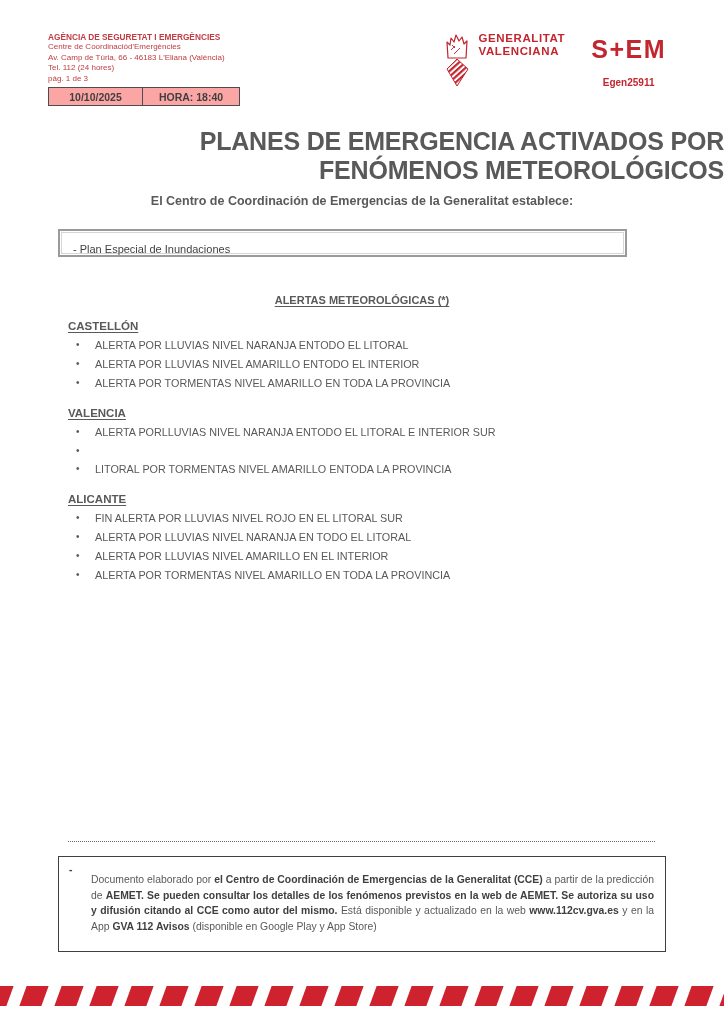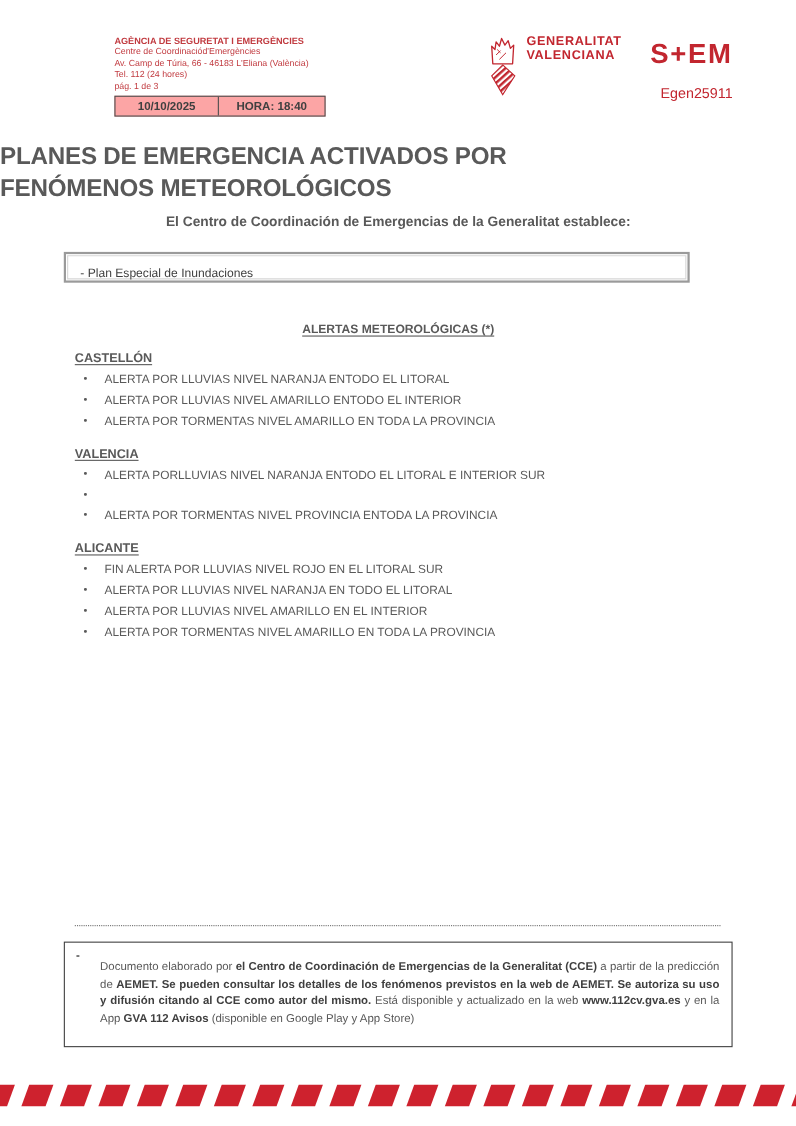--- a/index.html
+++ b/index.html
@@ -11,41 +11,41 @@
     --border-gray:#9a9a9a;
   }
   *{box-sizing:border-box;}
   html,body{margin:0;padding:0;background:#e8e8e8;}
   .page{
     width:724px;height:1024px;position:relative;background:#ffffff;
     font-family:"Liberation Sans", sans-serif;overflow:hidden;margin:0 auto;
   }
 
   
-  .header{display:flex;justify-content:space-between;padding:32px 58px 0 104px;gap:16px;}
+  .header{display:flex;justify-content:space-between;padding:32px 58px 0 48px;gap:16px;}
   .hdr-left{color:var(--red);font-size:8px;line-height:10.4px;}
   .hdr-left .agency{font-weight:bold;font-size:8.3px;}
   .datetime-table{display:flex;margin-top:3px;border:1.5px solid #4d4d4d;width:192px;
     color:#404040;font-weight:bold;font-size:10.5px;background:#fca5a5;}
   .datetime-table .cell{padding:4px 0 3px 0;text-align:center;}
   .datetime-table .cell.date{width:94px;border-right:1.5px solid #4d4d4d;}
   .datetime-table .cell.time{width:96px;}
 
   .hdr-right{display:flex;align-items:flex-start;}
   .gv-logo{display:flex;align-items:flex-start;gap:6px;}
   .gv-text{color:var(--logo-red);font-weight:bold;font-size:11.5px;
     letter-spacing:.6px;line-height:12.5px;}
   .sem{margin-left:26px;text-align:center;}
   .sem-text{color:var(--logo-red);font-weight:800;font-size:25px;letter-spacing:1.5px;
     margin-top:4px;line-height:26px;}
-  .sem-ref{color:var(--logo-red);font-size:13px;margin-top:15px;text-align:right;}
-
-  
-  .title{margin-top:21px;text-align:left;color:var(--gray);font-weight:bold;
-    font-size:22px;line-height:29px;letter-spacing:-.2px;}
+  .sem-ref{color:var(--logo-red);font-size:10px;margin-top:15px;text-align:center;font-weight:bold;}
+
+  
+  .title{margin-top:21px;text-align:right;color:var(--gray);font-weight:bold;
+    font-size:25px;line-height:29px;letter-spacing:-.2px;}
   .subtitle{margin-top:9px;text-align:center;color:var(--gray);font-weight:bold;font-size:12.5px;}
 
   
   .plan-box{margin:21px 97px 0 58px;border:2px solid var(--border-gray);
     box-shadow:inset 0 0 0 1px #ffffff, inset 0 0 0 2px #d6d6d6;
     height:28px;display:flex;align-items:flex-end;padding-left:13px;
     color:var(--dark);font-size:11px;}
 
   
   .alerts-heading{margin-top:37px;text-align:center;color:var(--gray);font-weight:bold;
@@ -157,21 +157,21 @@
       <ul class="alert-list">
         <li>
             <span class="blt">•</span>
             <span>ALERTA PORLLUVIAS NIVEL NARANJA ENTODO EL LITORAL E INTERIOR SUR</span>
           </li>
         <li>
             <span class="blt">•</span>
           </li>
         <li>
             <span class="blt">•</span>
-            <span>ALERTA POR TORMENTAS NIVEL PROVINCIA ENTODA LA PROVINCIA</span>
+            <span>LITORAL POR TORMENTAS NIVEL AMARILLO ENTODA LA PROVINCIA</span>
           </li>
       </ul>
     </div>
 
     <div class="section">
       <div class="prov">ALICANTE</div>
       <ul class="alert-list">
         <li>
             <span class="blt">•</span>
             <span>FIN ALERTA POR LLUVIAS NIVEL ROJO EN EL LITORAL SUR</span>

